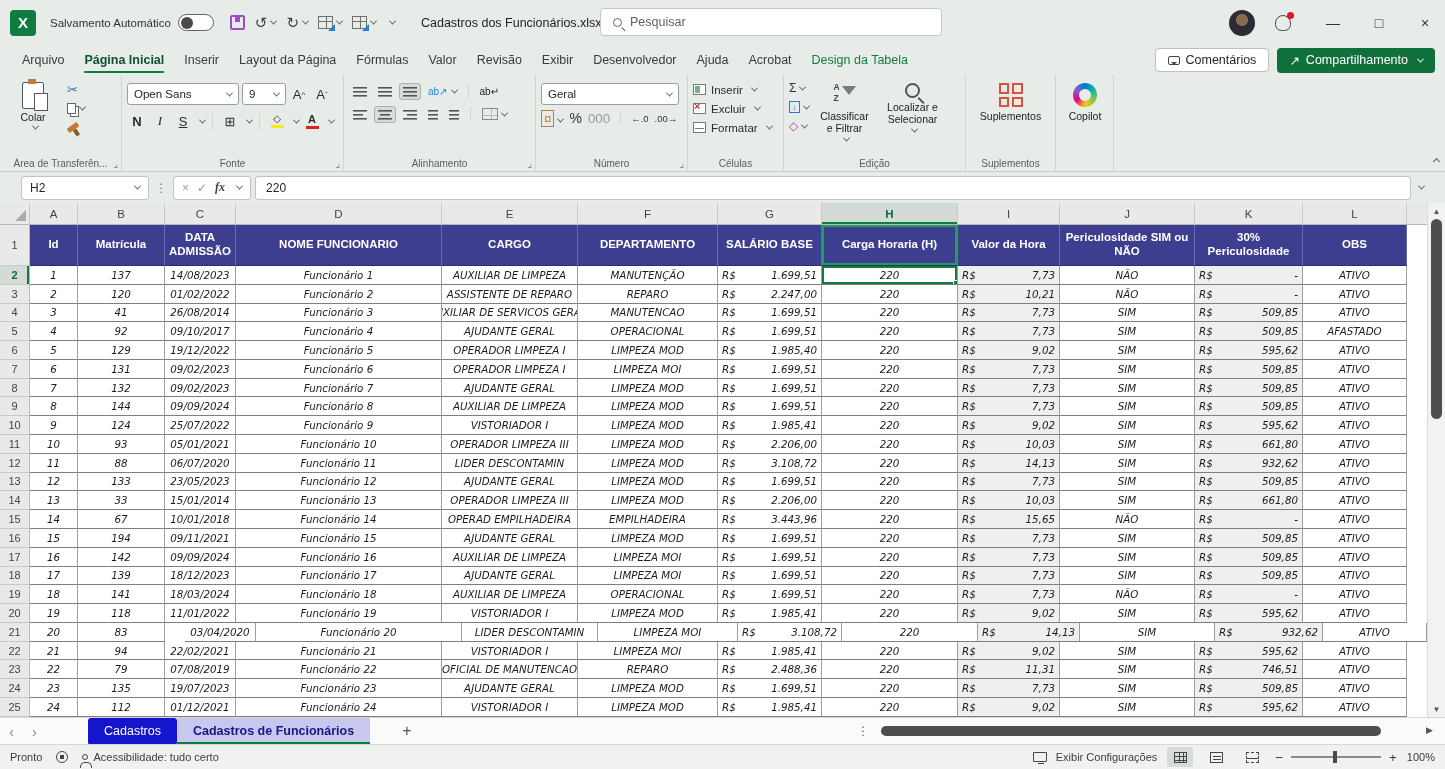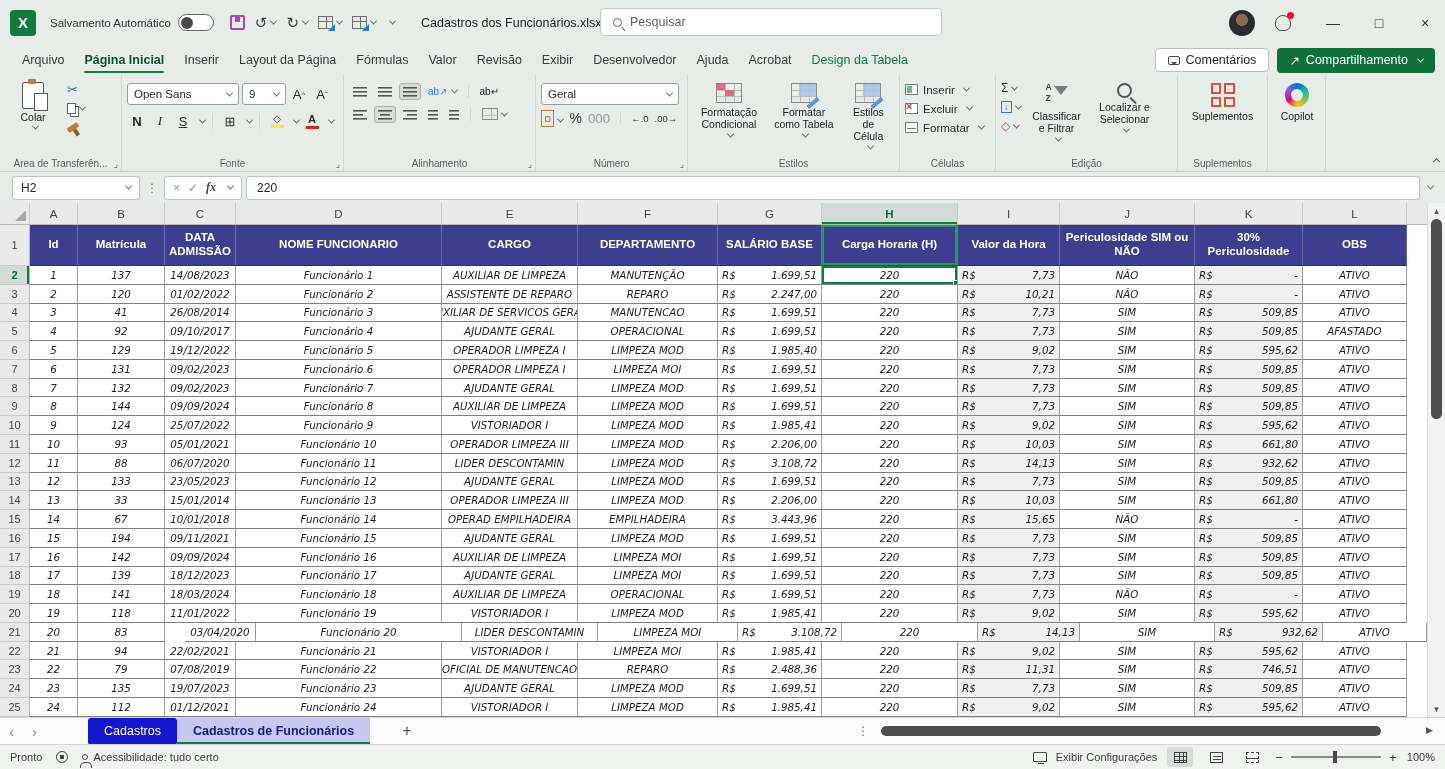--- a/index.html
+++ b/index.html
@@ -99,21 +99,21 @@
   .addins-ic { width:24px; height:24px; display:grid; grid-template-columns:1fr 1fr; gap:3px; }
   .addins-ic span { border:2px solid #D4553B; }
   .copilot-ic { width:24px; height:24px; border-radius:50%; background:conic-gradient(#0078D4,#12B8A8,#8BC34A,#F2C811,#E3008C,#8661C5,#0078D4); position:relative; }
   .copilot-ic:after { content:""; position:absolute; inset:6px; background:#E8ECE9; border-radius:50%; }
   .pdf-ic { width:19px; height:24px; border:1.6px solid #777; border-radius:2px; position:relative; background:#fff; }
   .pdf-ic:before { content:"A"; position:absolute; left:4px; top:2px; color:#C0392B; font-weight:bold; font-size:11px; }
   .pdf-ic:after { content:""; position:absolute; right:-4px; bottom:-2px; width:9px; height:9px; border:2px solid #5B9BD5; border-radius:50% 50% 50% 0; }
   .collapse { position:absolute; right:6px; bottom:4px; color:#555; }
 
   
-  .formulabar { position:absolute; top:172px; left:0; right:0; height:31px; background:#E8ECE9; display:flex; align-items:center; padding:3px 12px; gap:4px; }
+  .formulabar { position:absolute; top:172px; left:0; right:0; height:31px; background:#E8ECE9; display:flex; align-items:center; padding:3px 21px; gap:4px; }
   .namebox { width:128px; height:24px; background:#fff; border:1px solid #BFC3C0; border-radius:3px; display:flex; align-items:center; justify-content:space-between; padding:0 8px; font-size:12px; }
   .fb-dots { color:#777; font-size:12px; padding:0 2px; }
   .fb-btns { display:flex; align-items:center; gap:8px; background:#fff; border:1px solid #BFC3C0; border-radius:3px; height:24px; padding:0 8px; color:#9a9a9a; font-size:12px; }
   .fx { font-style:italic; font-family:"Liberation Serif",serif; color:#444; font-weight:bold; }
   .fb-value { flex:1; height:24px; background:#fff; border:1px solid #BFC3C0; border-radius:3px; display:flex; align-items:center; padding:0 10px; font-size:12px; }
 
   
   .gridarea { position:absolute; top:203px; left:0; right:0; height:514px; background:#fff; overflow:hidden; }
   .colstrip { display:flex; height:22px; background:#E9E9E9; border-bottom:1px solid #B8B8B8; }
   .corner { width:30px; flex:none; position:relative; border-right:1px solid #C9C9C9; background:#E9E9E9; }
@@ -376,38 +376,20 @@
         <button style="font-size:14px"><span>%</span></button>
         <button style="color:#9a9a9a"><span>000</span></button>
         <span class="vdiv"></span>
         <button style="font-size:9.5px"><span>←.0</span></button>
         <button style="font-size:9.5px"><span>.00→</span></button>
       </div>
       <span class="rg-label">Número</span>
       <span class="launcher">⌟</span>
     </div>
 
-    <div class="rgroup" style="width:212px;display:flex;gap:2px;justify-content:center">
-      <button class="stylesbtn" style="width:76px">
-        <span class="grid-ic cf"></span>
-        <span>Formatação Condicional</span>
-        <i class="chev"></i>
-      </button>
-      <button class="stylesbtn" style="width:78px">
-        <span class="grid-ic tbl brush"></span>
-        <span>Formatar como Tabela</span>
-        <i class="chev"></i>
-      </button>
-      <button class="stylesbtn" style="width:54px">
-        <span class="grid-ic tbl brush"></span>
-        <span>Estilos de Célula</span>
-        <i class="chev"></i>
-      </button>
-      <span class="rg-label">Estilos</span>
-    </div>
 
     <div class="rgroup" style="width:96px">
       <button class="cellrow">
           <span class="mini ins"></span>
           <span>Inserir</span>
           <i class="chev"></i>
         </button>
       <button class="cellrow">
           <span class="mini del"></span>
           <span>Excluir</span>

